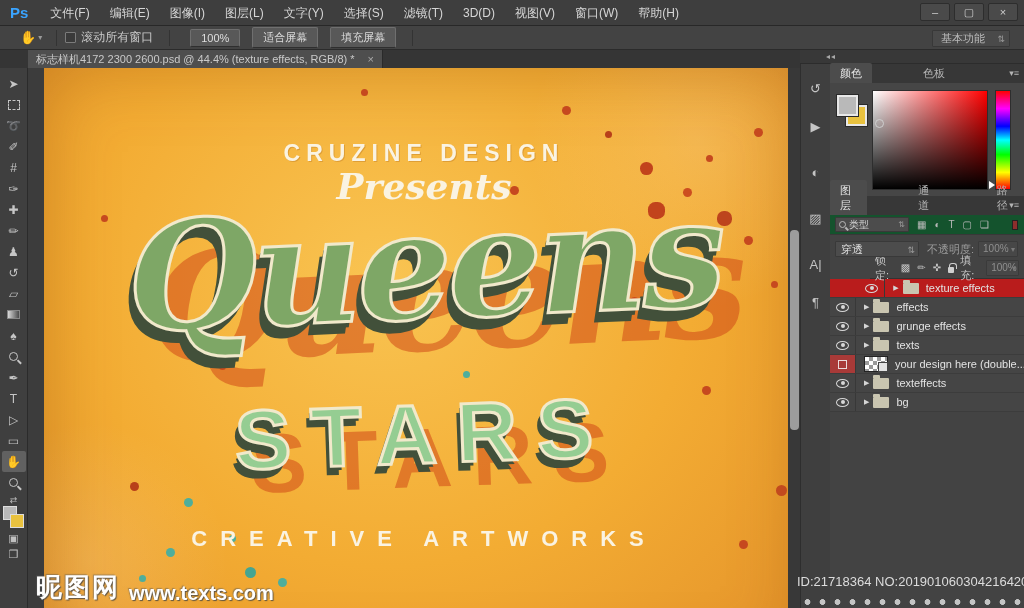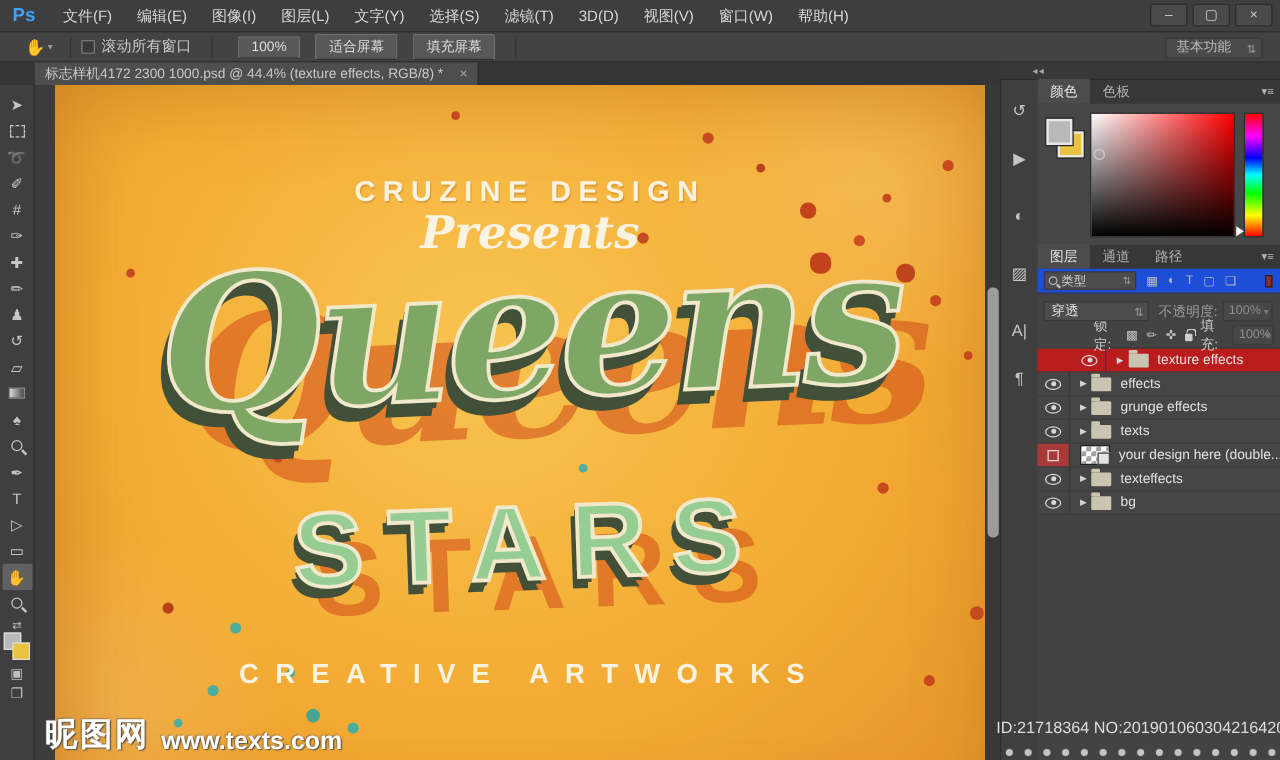--- a/index.html
+++ b/index.html
@@ -101,42 +101,42 @@
   .dock-icon { width:26px; height:24px; color:#c5c5c5; font-size:13px; display:flex;
     align-items:center; justify-content:center; margin-bottom:14px;
     border-top:1px solid transparent; }
   .dock-icon:nth-child(3), .dock-icon:nth-child(4), .dock-icon:nth-child(5) { margin-top:8px; }
 
   
   #panel-header { position:absolute; left:800px; top:50px; width:224px; height:14px;
     background:#383838; border-bottom:1px solid #2c2c2c; color:#a8a8a8; font-size:8px;
     line-height:14px; padding-left:26px; letter-spacing:1px; }
   #rightpanels { position:absolute; left:830px; top:64px; width:194px; height:544px; background:#434343; }
-  .panel-tabs { height:19px; background:#373737; display:flex; align-items:flex-end; position:relative; }
+  .panel-tabs { height:19px; background:#373737; display:flex; align-items:flex-end; position:relative;gap:41px; }
   .ptab { font-size:11px; color:#b3b3b3; padding:3px 10px 2px; }
   .ptab.active { background:#4c4c4c; color:#e3e3e3; border-radius:2px 2px 0 0; }
   .panel-menu { position:absolute; right:5px; top:4px; color:#b5b5b5; font-size:9px; }
 
   #color-content { position:relative; height:113px; background:#464646; }
   #cp-fg { position:absolute; left:7px; top:12px; width:21px; height:21px; border:2px solid #e8e8e8;
     outline:1px solid #2a2a2a; z-index:2; }
   #cp-bg { position:absolute; left:16px; top:22px; width:21px; height:21px; border:2px solid #e8e8e8;
     outline:1px solid #2a2a2a; }
   #sat-box { position:absolute; left:42px; top:7px; width:116px; height:100px; border:1px solid #2e2e2e;
     background:linear-gradient(to top, #000, rgba(0,0,0,0) 100%),
                linear-gradient(to right, #fff, #f00); }
   #sat-cursor { position:absolute; left:2px; top:28px; width:9px; height:9px; border:1.5px solid #cfcfcf;
     border-radius:50%; }
   #hue-strip { position:absolute; left:165px; top:7px; width:16px; height:100px; border:1px solid #2e2e2e;
     background:linear-gradient(to bottom,#f00,#f0f 18%,#00f 36%,#0ff 50%,#0f0 65%,#ff0 83%,#f00); }
   #hue-cursor { position:absolute; left:159px; top:98px; width:0; height:0;
     border-top:4px solid transparent; border-bottom:4px solid transparent; border-left:6px solid #fff; }
 
   
-  #filter-row { height:20px; background:#1d4ed8; display:flex; align-items:center; padding:0 5px;
+  #filter-row { height:20px; background:#14532d; display:flex; align-items:center; padding:0 5px;
     border-bottom:1px solid #383838; position:relative; }
   #type-filter { width:74px; height:15px; background:#4c4c4c; border:1px solid #393939; border-radius:1px;
     display:flex; align-items:center; color:#cfcfcf; font-size:10px; padding:0 3px; }
   .mini-mag { display:inline-block; width:7px; height:7px; border:1.5px solid #b9b9b9; border-radius:50%;
     position:relative; margin-right:3px; }
   .mini-mag::after { content:''; position:absolute; left:5px; top:6px; width:4px; height:1.5px;
     background:#b9b9b9; transform:rotate(45deg); }
   #type-filter .dd { margin-left:auto; font-size:8px; color:#9a9a9a; }
   .ficon { color:#b9b9b9; font-size:10px; margin-left:8px; }
   #filter-toggle { position:absolute; right:6px; top:5px; width:6px; height:10px; background:#8c2e2c;
@@ -218,21 +218,21 @@
   <span class="opt-btn">填充屏幕</span>
   <span class="opt-sep" style="margin-left:16px;"></span>
 </div>
 <div id="workspace-select">
   <span>基本功能</span>
   <span class="dd">⇅</span>
 </div>
 
 <div id="tabbar">
   <span id="doc-tab">
-    <span>标志样机4172 2300 1000.psd @ 44.4% (texture effects, RGB/8) *</span>
+    <span>标志样机4172 2300 2600.psd @ 44.4% (texture effects, RGB/8) *</span>
     <span class="close">×</span>
   </span>
 </div>
 
 <div id="toolcol">
   <span id="tools-mount" style="display:contents"><div class="tool tool-move-tool">➤</div><div class="tool tool-marquee-tool">
         <i></i>
       </div><div class="tool tool-lasso-tool">➰</div><div class="tool tool-quick-selection-tool">✐</div><div class="tool tool-crop-tool">#</div><div class="tool tool-eyedropper-tool">✑</div><div class="tool tool-healing-brush-tool">✚</div><div class="tool tool-brush-tool">✏</div><div class="tool tool-clone-stamp-tool">♟</div><div class="tool tool-history-brush-tool">↺</div><div class="tool tool-eraser-tool">▱</div><div class="tool tool-gradient-tool">
         <i></i>
       </div><div class="tool tool-blur-tool">♠</div><div class="tool tool-dodge-tool">

